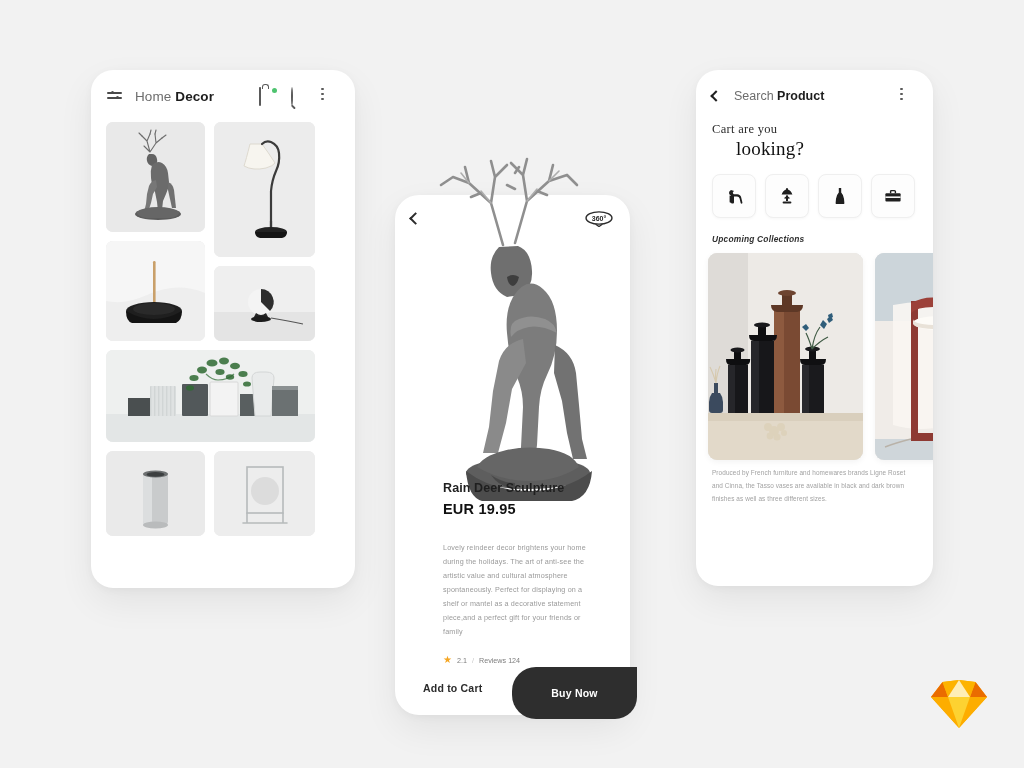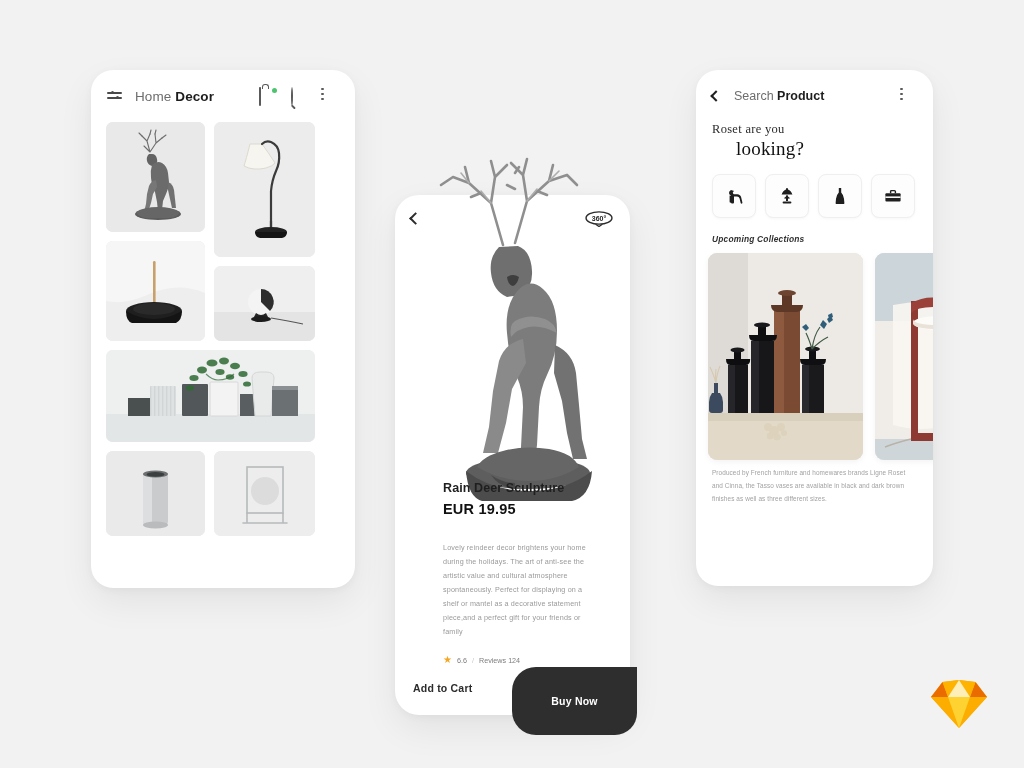--- a/index.html
+++ b/index.html
@@ -87,25 +87,25 @@
   .prod-desc { margin-top: 24px; font-size: 7.2px; line-height: 1.95; color: #9a9a9a; letter-spacing: .15px; }
   .rating-row { margin-top: 16px; display: flex; align-items: center; gap: 5px; font-size: 7.2px; color: #7d7d7d; }
   .star { color: #f5a623; font-size: 10px; line-height: 1; }
   .sep { color: #c9c9c9; }
   .prod-actions {
     position: absolute; left: 0; bottom: 0; width: 100%; height: 54px;
     display: flex; align-items: center;
   }
   .add-cart {
     font-size: 10.5px; font-weight: 700; color: #2b2b2b; letter-spacing: .2px;
-    padding-left: 18px;
+    padding-left: 28px;
   }
   .buy-now {
     position: absolute; left: 117px; top: 6px;
-    width: 125px; height: 68px;
+    width: 125px; height: 52px;
     background: #2e2e2e; color: #fff;
     border-radius: 24px 0 22px 24px;
     display: flex; align-items: center; justify-content: center;
     font-size: 10.5px; font-weight: 700; letter-spacing: .2px;
   }
 
   
   #panel-search { left: 696px; top: 70px; width: 237px; height: 516px; overflow: hidden; }
   .srch-header { display: flex; align-items: center; height: 52px; padding: 0 16px; }
   .back-chev { width: 8px; height: 8px; border-left: 2px solid #1f1f1f; border-bottom: 2px solid #1f1f1f; transform: rotate(45deg); }
@@ -318,21 +318,21 @@
         </svg>
       </span>
     </div>
 
     <div class="prod-info">
       <div class="prod-name">Rain Deer Sculpture</div>
       <div class="prod-price">EUR 19.95</div>
       <div class="prod-desc">Lovely reindeer decor brightens your home during the holidays. The art of anti-see the artistic value and cultural atmosphere spontaneously. Perfect for displaying on a shelf or mantel as a decorative statement piece,and a perfect gift for your friends or family</div>
       <div class="rating-row">
         <span class="star">★</span>
-        <span>6.6</span>
+        <span>2.1</span>
         <span class="sep">/</span>
         <span>Reviews 124</span>
       </div>
     </div>
 
     <div class="prod-actions">
       <span class="add-cart">Add to Cart</span>
       <span class="buy-now">Buy Now</span>
     </div>
   </div>
@@ -344,21 +344,21 @@
       <div class="srch-title">
         <span>Search</span>
         <b>Product</b>
       </div>
       <span class="icon-btn srch-kebab">
         <span class="kebab"><i></i><i></i><i></i></span>
       </span>
     </div>
 
     <div class="ask">
-      <div class="ask-line1">Roset are you</div>
+      <div class="ask-line1">Cart are you</div>
       <div class="ask-line2">looking?</div>
     </div>
 
     <div class="cats">
       <div class="cat">
         <svg width="20" height="20" viewBox="0 0 20 20">
           <path d="M7 4 L6 1 M7 4 L9 1.5 M7 4 q-2 1 -2 3 q0 2 2 2.4 l0 7 q0 1 1 1 h1 q1 0 1 -1 l0 -6 l3 0 q2 0 2.6 2 l1 4.4 q.3 1 1.2 .8 q.8 -.2 .6 -1.2 l-1.2 -5 q-.8 -3 -4 -3.2 l-3.4 0 q-1 -.4 -1 -1.6 q0 -1 1.4 -1.6 z" fill="#1f1f1f"></path>
           <path d="M5.6 9.6 l0 6.2 q0 .9 .9 .9 q.9 0 .9 -.9 l0 -6" fill="#1f1f1f"></path>
         </svg>
       </div>

